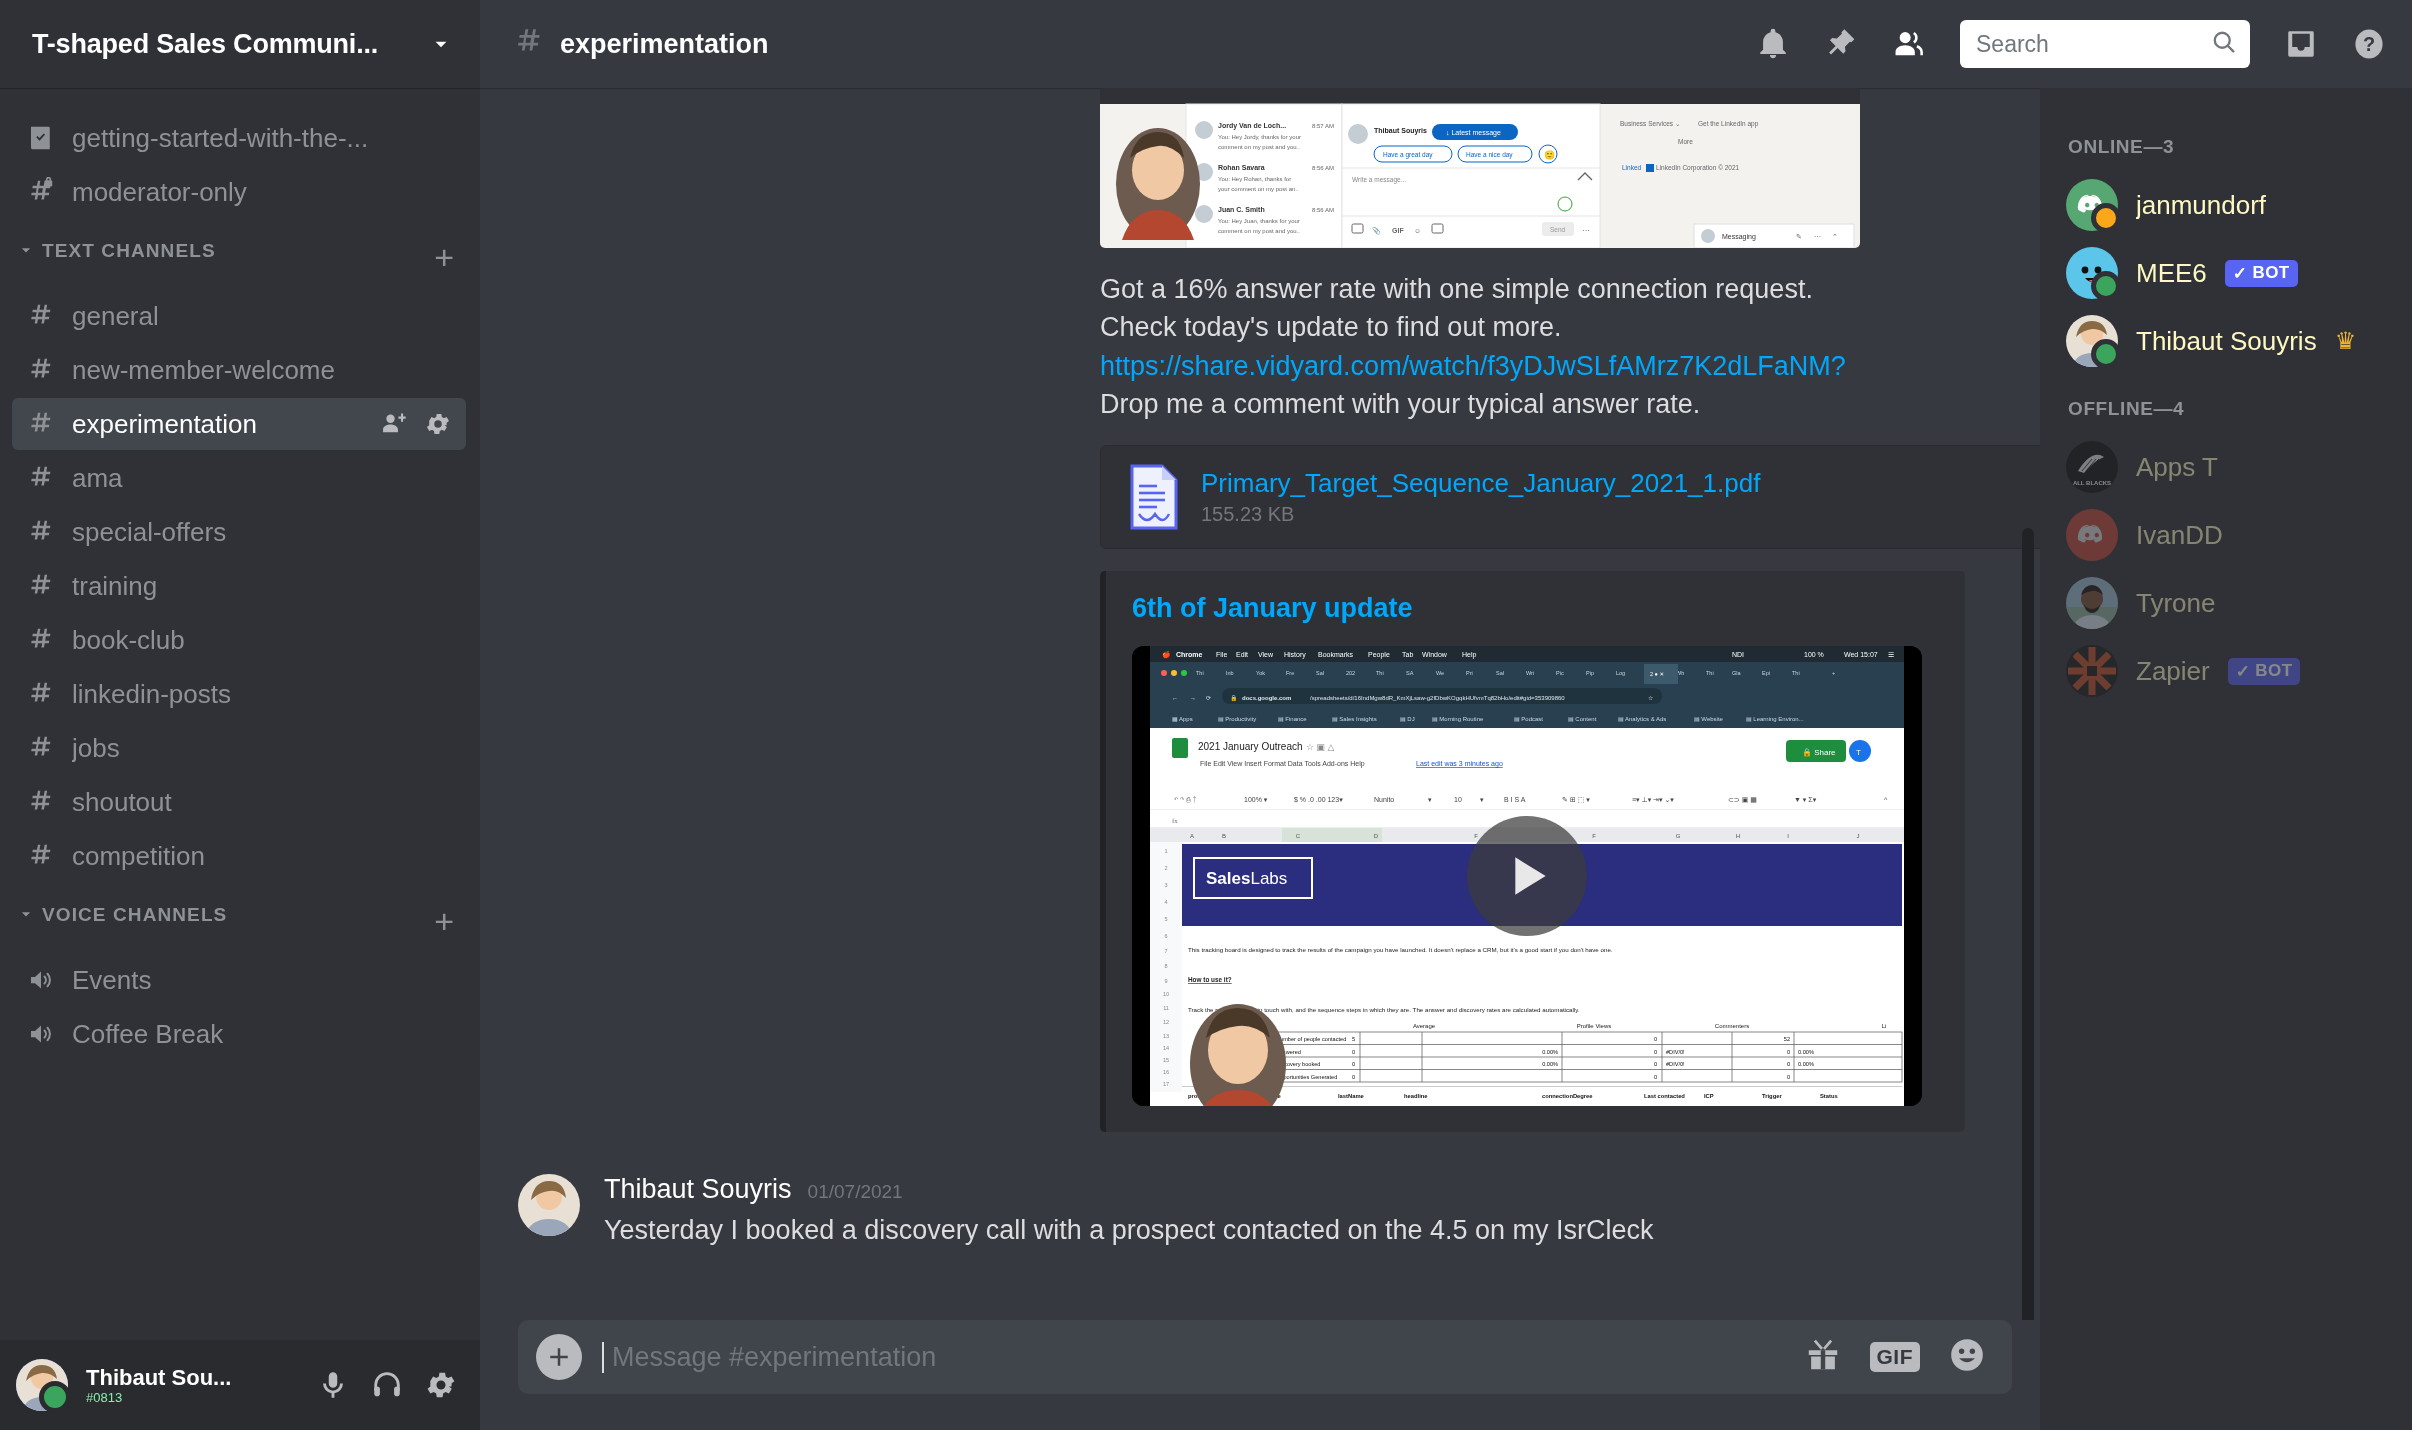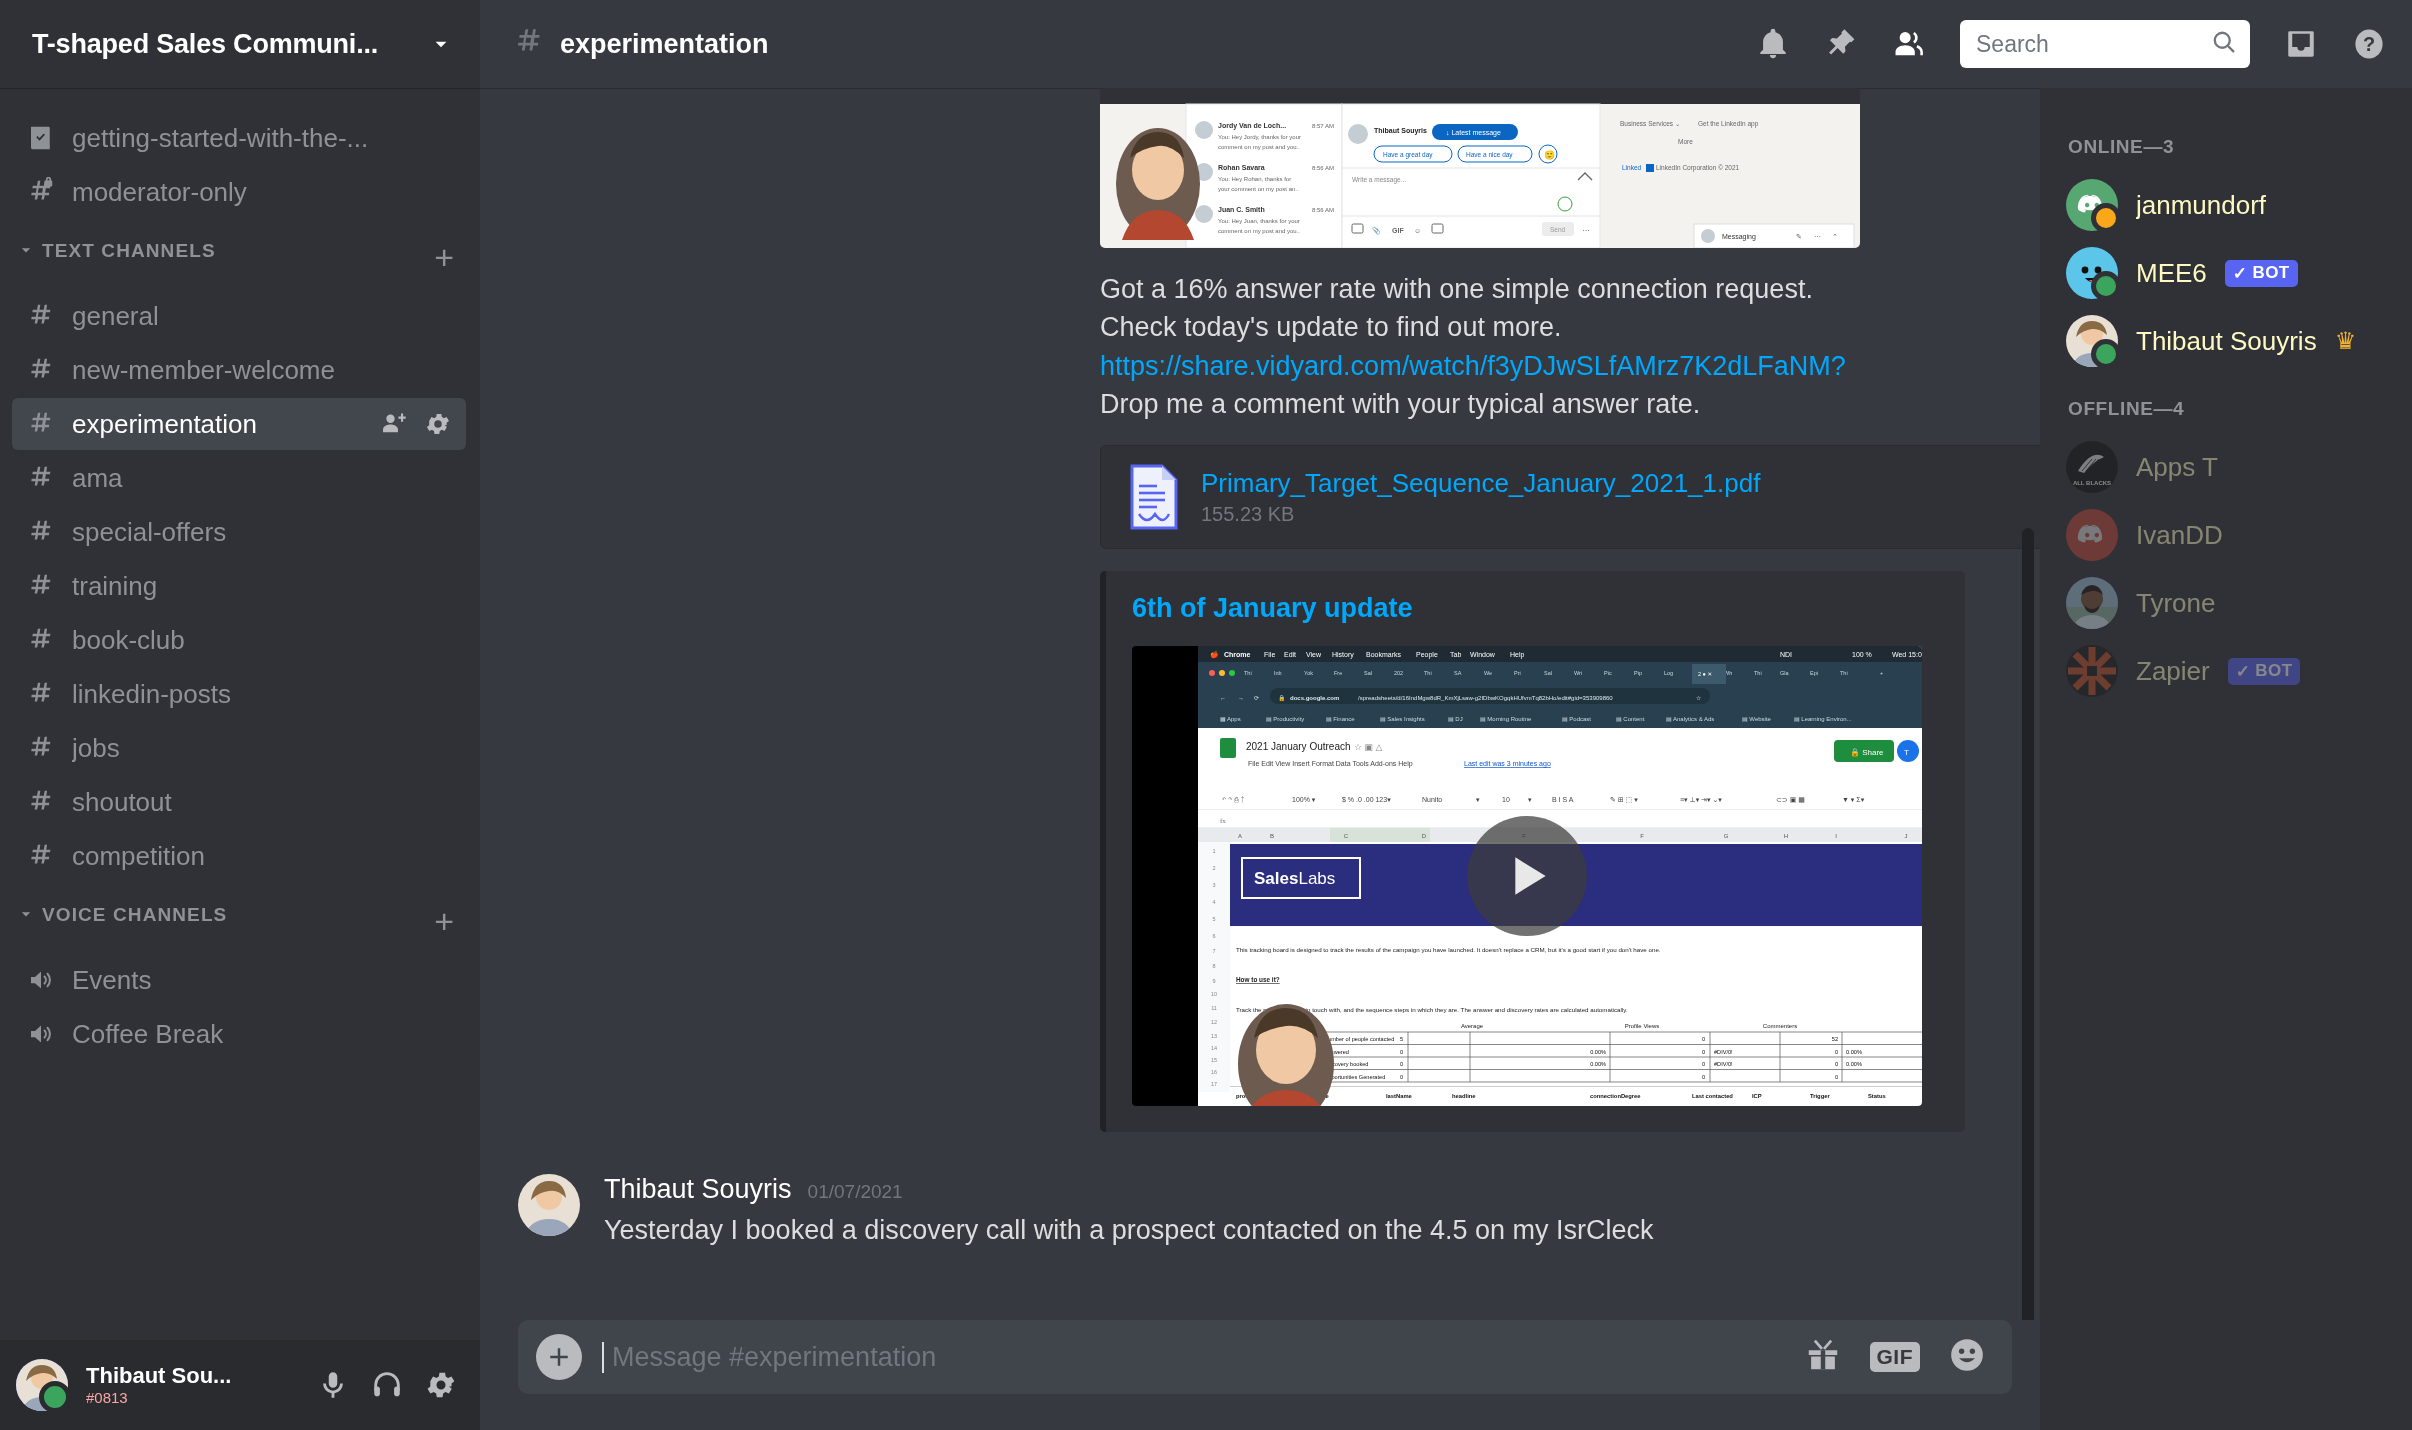--- a/index.html
+++ b/index.html
@@ -55,21 +55,21 @@
   .avatar { width: 52px; height: 52px; border-radius: 50%; overflow: hidden; background: #5865f2; }
   .status-dot {
     position: absolute; right: -3px; bottom: -2px; width: 22px; height: 22px; border-radius: 50%;
     border: 5px solid #292b2f; box-sizing: content-box;
   }
   .status-online { background: #3ba55d; }
   .status-idle { background: #faa81a; }
   .user-meta { margin-left: 14px; min-width: 0; flex: 1 1 auto; }
   .user-name { color: #fff; font-size: 22px; font-weight: bold; line-height: 1.15;
       white-space: nowrap; overflow: hidden; text-overflow: ellipsis; max-width: 190px; }
-  .user-tag { color: #fca5a5; font-size: 15px; line-height: 1.2; }
+  .user-tag { color: #86efac; font-size: 13px; line-height: 1.2; }
   .up-btn { width: 50px; height: 50px; display: flex; align-items: center; justify-content: center; border-radius: 6px; cursor: pointer; }
 
   
   .main { flex: 1 1 auto; display: flex; flex-direction: column; min-width: 0; background: #36393f; }
   .topbar {
     height: 88px; flex: 0 0 88px; display: flex; align-items: center; padding: 0 26px 0 32px;
     box-shadow: 0 1px 0 rgba(4,4,5,.2), 0 1.5px 0 rgba(6,6,7,.05); background: #36393f;
   }
   .topbar-hash { margin-right: 14px; }
   .topbar-title { color: #fff; font-size: 27px; font-weight: bold; }
@@ -103,21 +103,21 @@
   .pdf-icon { width: 52px; height: 66px; flex: 0 0 52px; }
   .attach-meta { flex: 1 1 auto; min-width: 0; }
   .attach-name { color: #00a8fc; font-size: 26px; cursor: pointer; white-space: nowrap; overflow: hidden; text-overflow: ellipsis; }
   .attach-size { color: #72767d; font-size: 20px; margin-top: 4px; }
 
   .embed {
     margin: 22px 0 0 620px; width: 865px; background: #2f3136; border-left: 6px solid #202225;
     border-radius: 5px; padding: 22px 26px 26px 26px;
   }
   .embed-title { color: #00a8fc; font-size: 27px; font-weight: bold; margin-bottom: 22px; }
-  .embed-media { position: relative; width: 790px; height: 460px; background: #000; border-radius: 4px; overflow: hidden; padding-left: 48px; }
+  .embed-media { position: relative; width: 790px; height: 460px; background: #000; border-radius: 12px; overflow: hidden; }
   .play-btn {
     position: absolute; left: 50%; top: 50%; transform: translate(-50%,-50%);
     width: 120px; height: 120px; border-radius: 50%; background: rgba(60,60,60,.72);
     display: flex; align-items: center; justify-content: center; cursor: pointer;
   }
 
   .msg-group { display: flex; padding: 14px 0 0 38px; gap: 0; }
   .msg-avatar { width: 62px; height: 62px; border-radius: 50%; overflow: hidden; flex: 0 0 62px; margin-right: 24px; }
   .msg-head { display: flex; align-items: baseline; gap: 16px; }
   .msg-author { color: #fff; font-size: 27px; font-weight: 500; }

